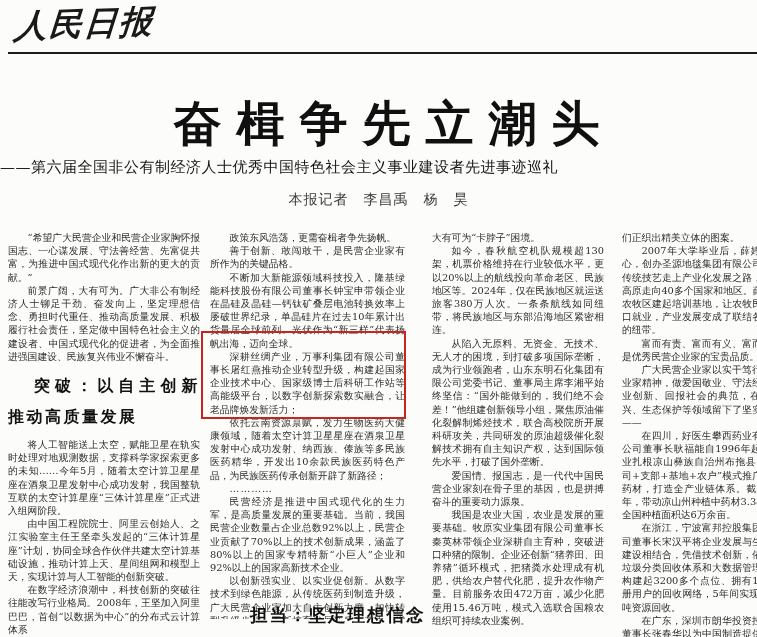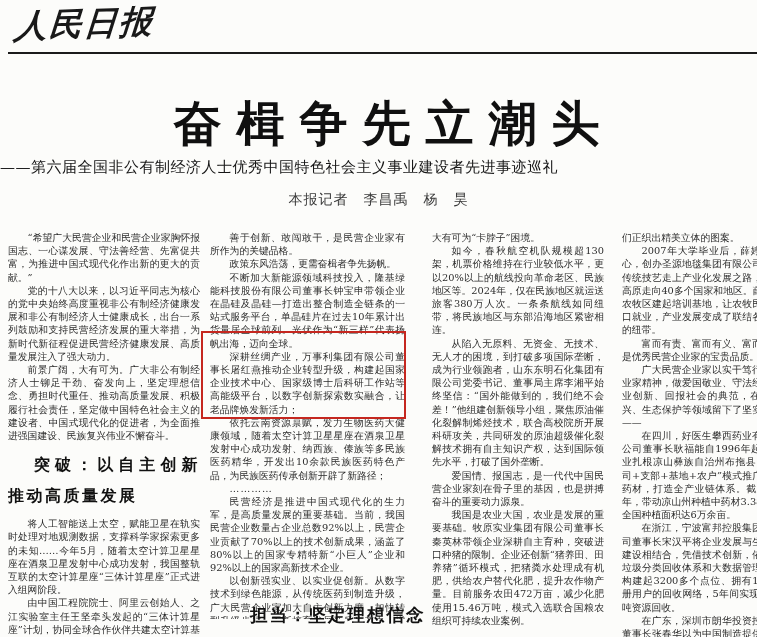--- a/index.html
+++ b/index.html
@@ -61,32 +61,31 @@
 
   <div class="masthead">人民日报</div>
   <div class="top-rule"></div>
 
   <h1 class="title">奋楫争先立潮头</h1>
   <div class="subtitle">——第六届全国非公有制经济人士优秀中国特色社会主义事业建设者先进事迹巡礼</div>
   <div class="byline">本报记者　李昌禹　杨　昊</div>
 
   <div class="col col1">
     <p>“希望广大民营企业和民营企业家胸怀报国志、一心谋发展、守法善经营、先富促共富，为推进中国式现代化作出新的更大的贡献。”</p>
-    <p>党的十八大以来，以习近平同志为核心的党中央始终高度重视非公有制经济健康发展和非公有制经济人士健康成长，出台一系列鼓励和支持民营经济发展的重大举措，为新时代新征程促进民营经济健康发展、高质量发展注入了强大动力。</p>
     <p>前景广阔，大有可为。广大非公有制经济人士铆足干劲、奋发向上，坚定理想信念、勇担时代重任、推动高质量发展、积极履行社会责任，坚定做中国特色社会主义的建设者、中国式现代化的促进者，为全面推进强国建设、民族复兴伟业不懈奋斗。</p>
     <h2 class="subhead1">突破：以自主创新推动高质量发展</h2>
     <p>将人工智能送上太空，赋能卫星在轨实时处理对地观测数据，支撑科学家探索更多的未知……今年5月，随着太空计算卫星星座在酒泉卫星发射中心成功发射，我国整轨互联的太空计算星座“三体计算星座”正式进入组网阶段。</p>
     <p>由中国工程院院士、阿里云创始人、之江实验室主任王坚牵头发起的“三体计算星座”计划，协同全球合作伙伴共建太空计算基础设施，推动计算上天、星间组网和模型上天，实现计算与人工智能的创新突破。</p>
     <p>在数字经济浪潮中，科技创新的突破往往能改写行业格局。2008年，王坚加入阿里巴巴，首创“以数据为中心”的分布式云计算体系</p>
   </div>
 
   <div class="col col2">
+    <p>政策东风浩荡，更需奋楫者争先扬帆。</p>
     <p>善于创新、敢闯敢干，是民营企业家有所作为的关键品格。</p>
-    <p>政策东风浩荡，更需奋楫者争先扬帆。</p>
-    <p>不断加大新能源领域科技投入，隆基绿能科技股份有限公司董事长钟宝申带领企业在晶硅及晶硅—打造出整合制造全链条的一站式服务平台，单晶硅片在过去10年累计出货量居全球前列。光伏作为“新三样”代表扬帆出海，迈向全球。</p>
+    <p>不断加大新能源领域科技投入，隆基绿能科技股份有限公司董事长钟宝申带领企业在晶硅及晶硅—钙钛矿叠层电池转换效率上屡破世界纪录，单晶硅片在过去10年累计出货量居全球前列。光伏作为“新三样”代表扬帆出海，迈向全球。</p>
     <p>深耕丝绸产业，万事利集团有限公司董事长屠红燕推动企业转型升级，构建起国家企业技术中心、国家级博士后科研工作站等高能级平台，以数字创新探索数实融合，让老品牌焕发新活力；</p>
     <p>依托云南资源禀赋，发力生物医药大健康领域，随着太空计算卫星星座在酒泉卫星发射中心成功发射、纳西族、傣族等多民族医药精华，开发出10余款民族医药特色产品，为民族医药传承创新开辟了新路径；</p>
     <p class="dots">…………</p>
     <p>民营经济是推进中国式现代化的生力军，是高质量发展的重要基础。当前，我国民营企业数量占企业总数92%以上，民营企业贡献了70%以上的技术创新成果，涵盖了80%以上的国家专精特新“小巨人”企业和92%以上的国家高新技术企业。</p>
     <p>以创新强实业、以实业促创新。从数字技术到绿色能源，从传统医药到制造升级，广大民营企业家加大自主创新力度，加快转型升级步伐，不断培育发展新质生产力，增强企业核心竞争力，为中国经济高质量发展注入强劲活力。</p>
   </div>
 
   <div class="col col3">
     <p class="no-indent">大有可为“卡脖子”困境。</p>
     <p>如今，春秋航空机队规模超130架，机票价格维持在行业较低水平，更以20%以上的航线投向革命老区、民族地区等。2024年，仅在民族地区就运送旅客380万人次。一条条航线如同纽带，将民族地区与东部沿海地区紧密相连。</p>

